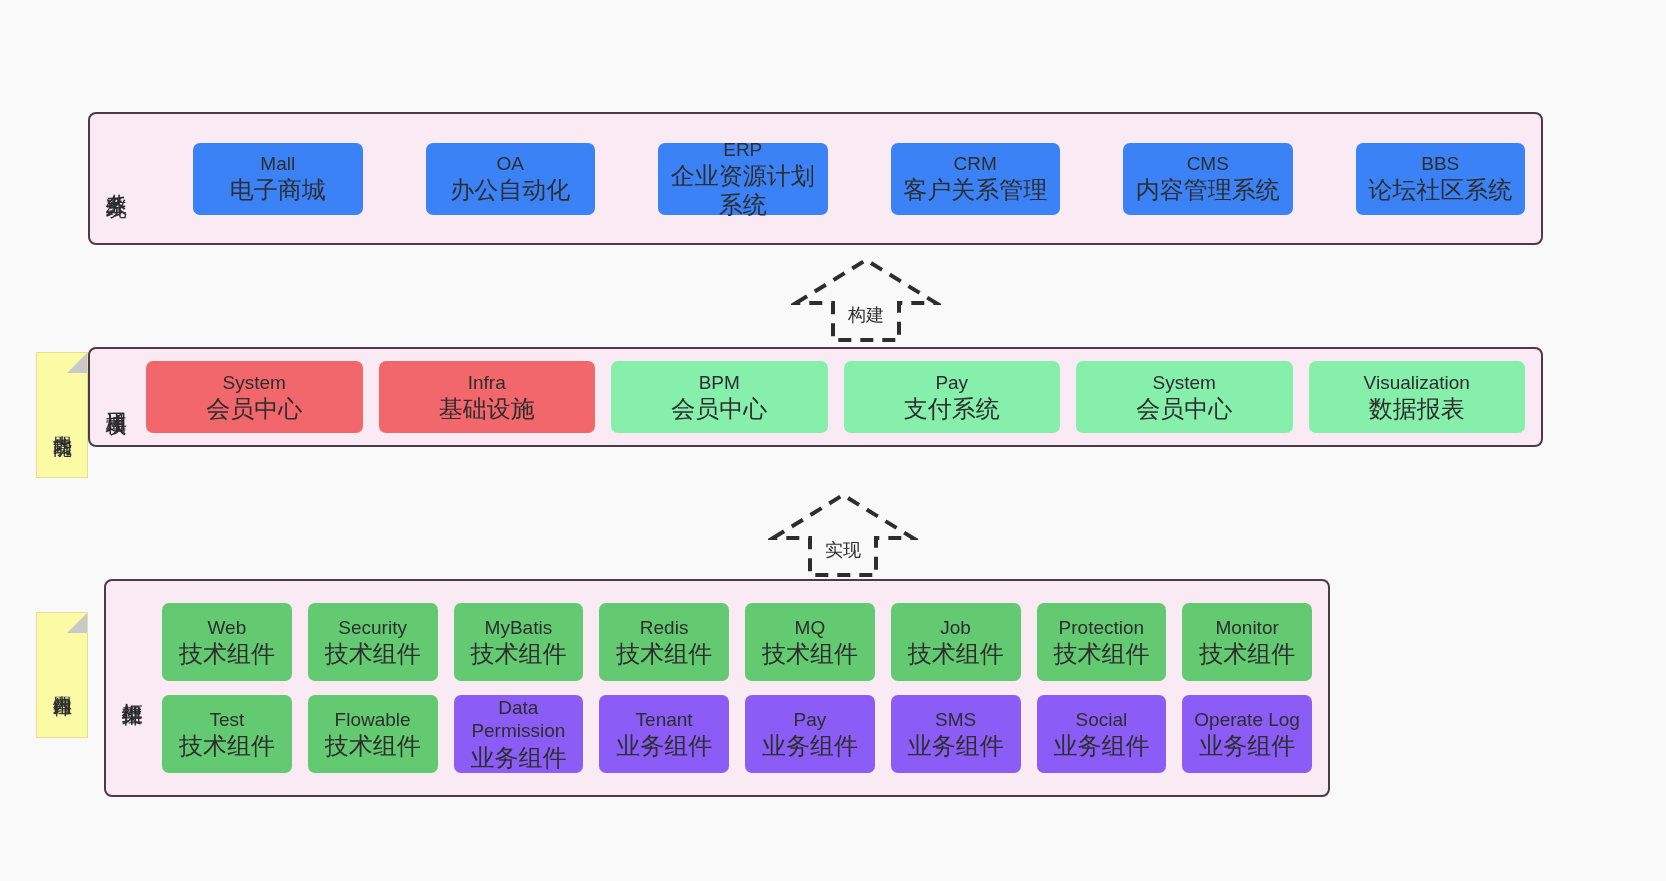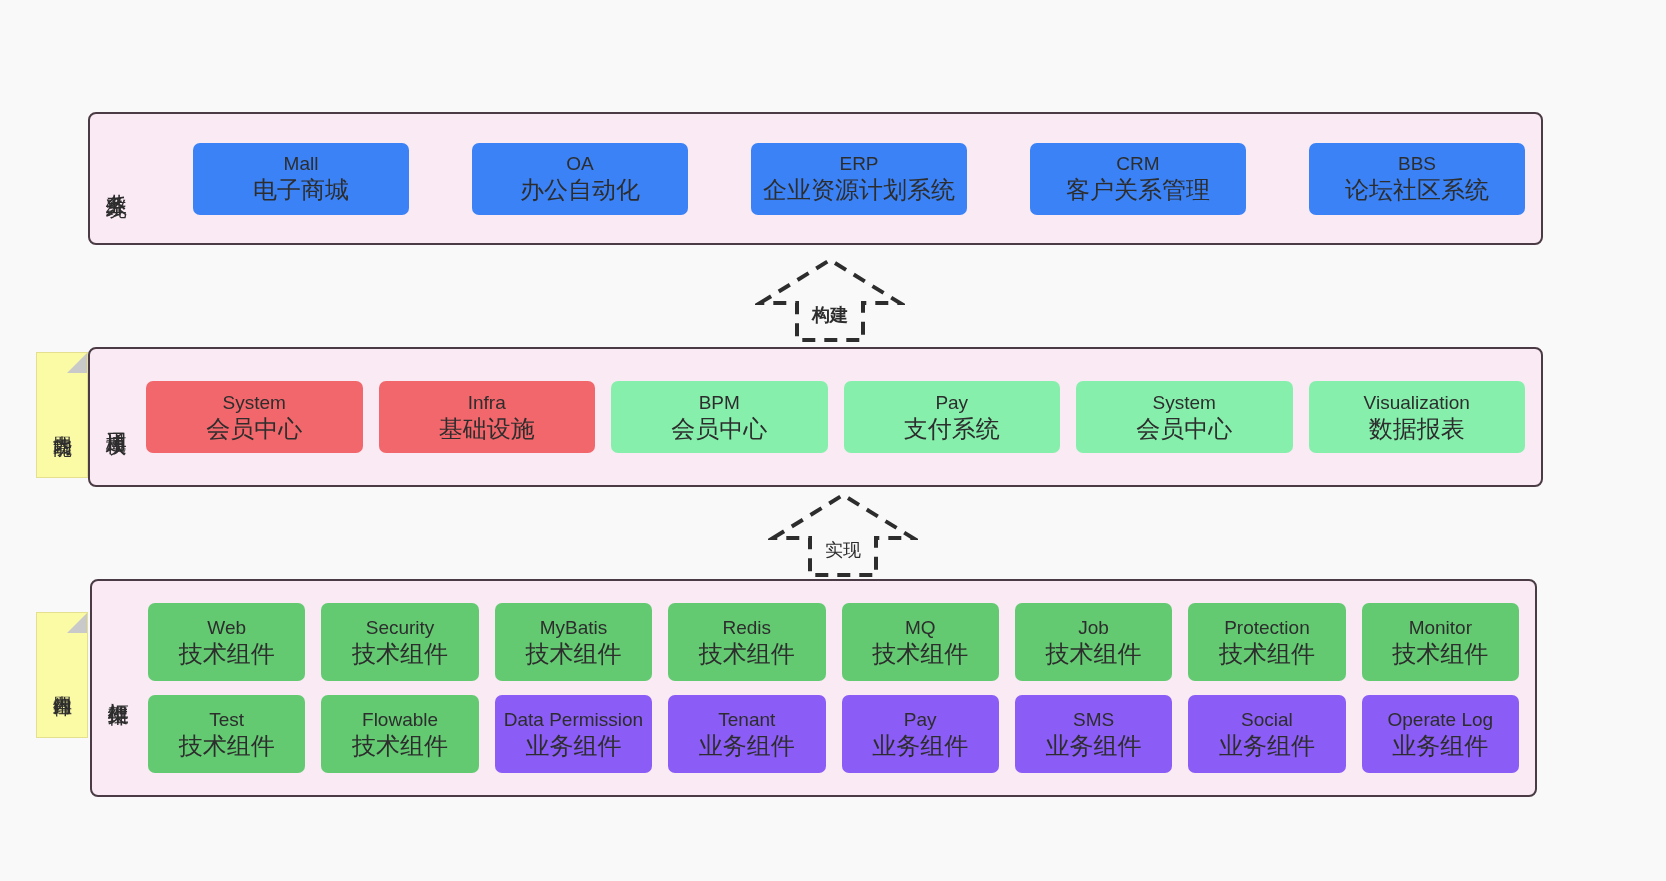--- a/index.html
+++ b/index.html
@@ -79,22 +79,22 @@
 
   
   .c-blue        { background: #3b82f6; margin-left: 47px; }
   .c-red         { background: #f2676b; }
   .c-pink        { background: #86efac; }
   .c-green       { background: #63ca72; }
   .c-lightgreen  { background: #8b5cf6; }
 
   
   #layer-business { left: 88px;  top: 112px; width: 1455px; height: 133px; }
-  #layer-modules  { left: 88px;  top: 347px; width: 1455px; height: 140px; }
-  #layer-frame    { left: 90px;  top: 579px; width: 1447px; height: 218px; }
+  #layer-modules  { left: 88px;  top: 347px; width: 1455px; height: 100px; }
+  #layer-frame    { left: 104px;  top: 579px; width: 1226px; height: 218px; }
 
   #layer-business .card,
   #layer-modules  .card { height: 72px; }
   #layer-frame    .card { height: 78px; }
 
   
   .sticky {
     position: absolute;
     width: 52px;
     background: #fcfba5;
@@ -132,21 +132,21 @@
   .arrow svg { display: block; width: 150px; height: 90px; }
   .arrow .arrow-label {
     position: absolute;
     left: 0; right: 0;
     bottom: 18px;
     text-align: center;
     font-size: 18px;
     color: #2d2d2d;
     background: transparent;
   }
-  #arrow-build     { left: 755px; top: 255px; font-weight: bold; }
+  #arrow-build     { left: 791px; top: 255px; }
   #arrow-implement { left: 768px; top: 490px; }
 </style>
 </head>
 <body>
 
 <div class="canvas">
 
   <div class="layer" id="layer-business">
     <div class="layer-title">业务系统</div>
     <div class="layer-body">
@@ -159,20 +159,24 @@
           <div class="c-title">OA</div>
           <div class="c-sub">办公自动化</div>
         </div>
         <div class="card c-blue">
           <div class="c-title">ERP</div>
           <div class="c-sub">企业资源计划系统</div>
         </div>
         <div class="card c-blue">
           <div class="c-title">CRM</div>
           <div class="c-sub">客户关系管理</div>
+        </div>
+        <div class="card c-blue">
+          <div class="c-title">CMS</div>
+          <div class="c-sub">内容管理系统</div>
         </div>
         <div class="card c-blue">
           <div class="c-title">BBS</div>
           <div class="c-sub">论坛社区系统</div>
         </div>
       </div>
     </div>
   </div>
 
   <div class="arrow" id="arrow-build">

